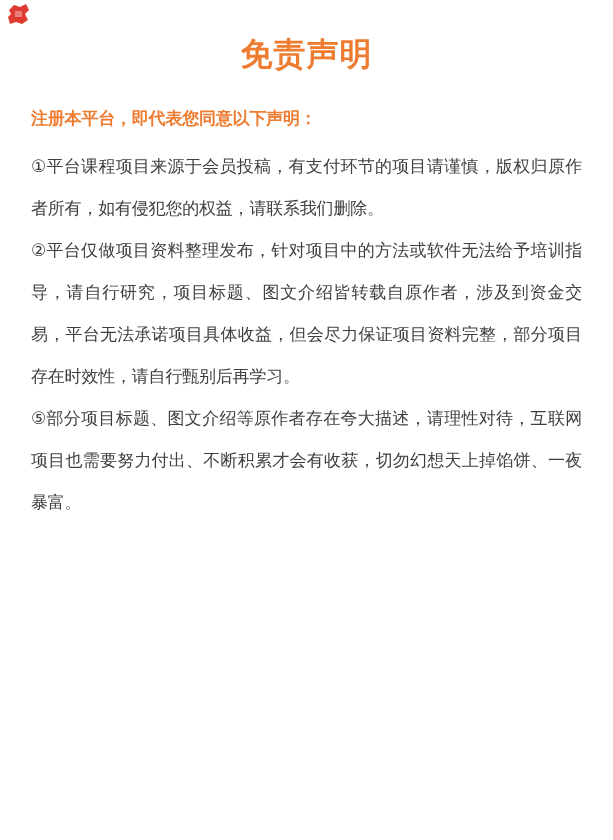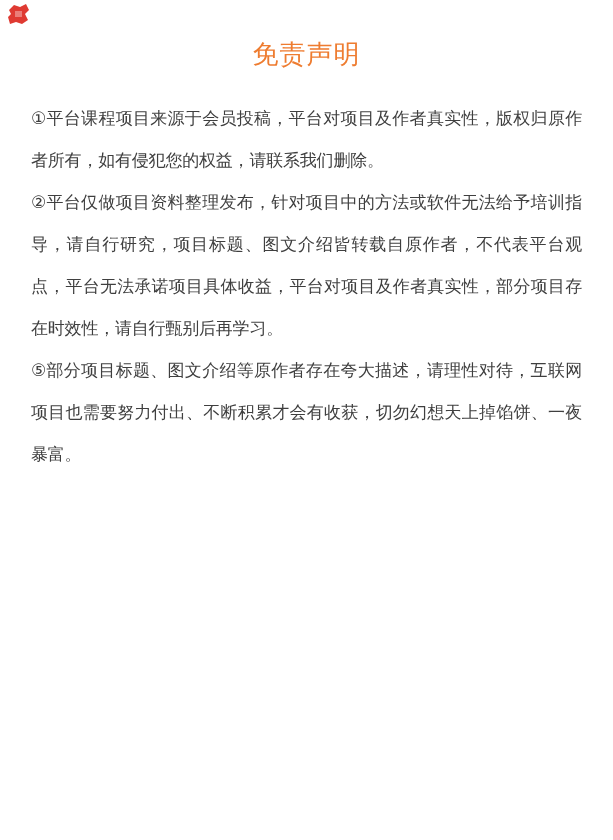--- a/index.html
+++ b/index.html
@@ -16,23 +16,23 @@
   .stamp {
     position: absolute;
     left: 7px;
     top: 3px;
     width: 23px;
     height: 22px;
   }
   .doc-title {
     margin-top: 36px;
     text-align: center;
-    font-size: 26px;
+    font-size: 32px;
     line-height: 36px;
-    font-weight: normal;
+    font-weight: bold;
     letter-spacing: 1px;
   }
   .content {
     margin: 26px 31px 0 31px;
     font-size: 17px;
     line-height: 42px;
     text-align: justify;
     letter-spacing: -0.2px;
   }
   .lead {
@@ -51,23 +51,24 @@
     <svg width="23" height="22" viewBox="0 0 23 22" xmlns="http://www.w3.org/2000/svg">
       <polygon points="2,7 7,2 13,4 19,1 22,7 18,11 21,17 15,21 9,19 3,21 1,14 4,11" fill="#DF3A32"></polygon>
       <rect x="8" y="8" width="7" height="6" fill="#ffffff" opacity="0.35"></rect>
     </svg>
   </span>
 
   <h1 class="doc-title" style="color:#EE7C30;">免责声明</h1>
 
   <div class="content" style="color:#3F3F3F;">
 
+    <p class="lead" style="color:#EE7C30;">注册本平台，即代表您同意以下声明：</p>
 
     <div class="body-paragraphs">
-      <p>①平台课程项目来源于会员投稿，平台对项目及作者真实性，版权归原作者所有，如有侵犯您的权益，请联系我们删除。</p>
-      <p>②平台仅做项目资料整理发布，针对项目中的方法或软件无法给予培训指导，请自行研究，项目标题、图文介绍皆转载自原作者，不代表平台观点，平台无法承诺项目具体收益，平台对项目及作者真实性，部分项目存在时效性，请自行甄别后再学习。</p>
+      <p>①平台课程项目来源于会员投稿，有支付环节的项目请谨慎，版权归原作者所有，如有侵犯您的权益，请联系我们删除。</p>
+      <p>②平台仅做项目资料整理发布，针对项目中的方法或软件无法给予培训指导，请自行研究，项目标题、图文介绍皆转载自原作者，涉及到资金交易，平台无法承诺项目具体收益，但会尽力保证项目资料完整，部分项目存在时效性，请自行甄别后再学习。</p>
       <p>⑤部分项目标题、图文介绍等原作者存在夸大描述，请理性对待，互联网项目也需要努力付出、不断积累才会有收获，切勿幻想天上掉馅饼、一夜暴富。</p>
 
     </div>
 
   </div>
 
 </div>
 
 </body></html>

